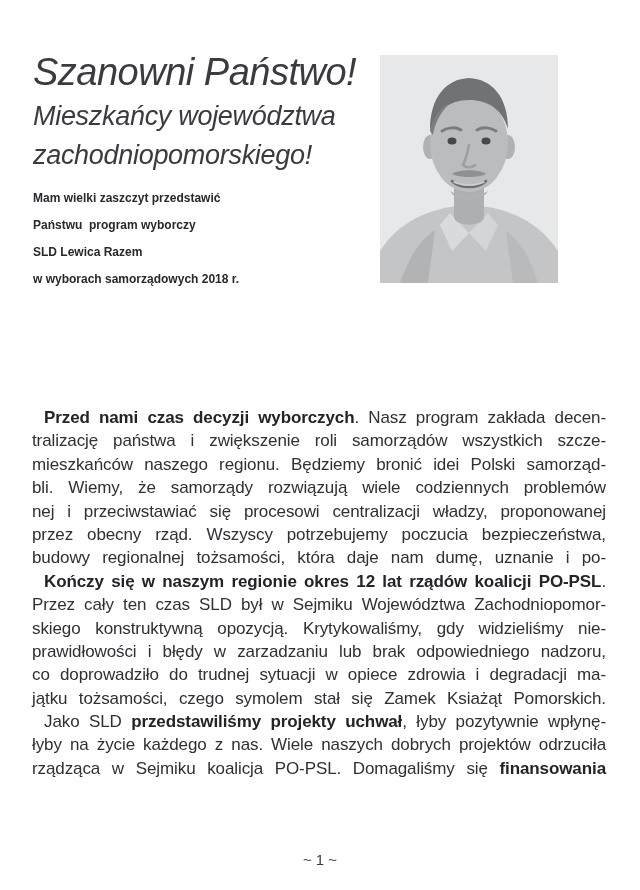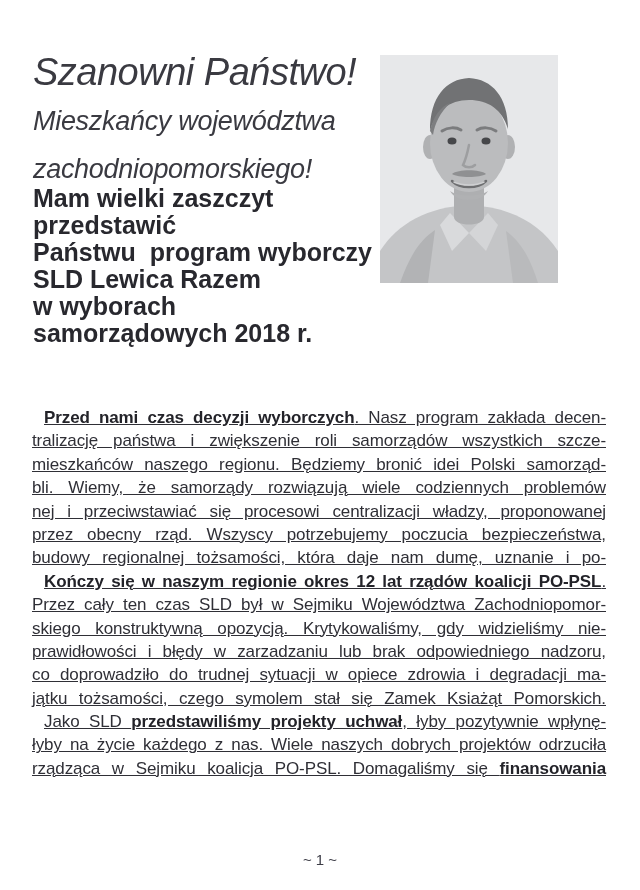--- a/index.html
+++ b/index.html
@@ -15,50 +15,49 @@
     position:absolute;left:33px;top:50px;width:340px;
     margin:0;
     font-size:38px;line-height:44px;
     font-style:italic;font-weight:400;
     letter-spacing:-0.5px;
     color:#3a3a41;
   }
   .subtitle{
     position:absolute;left:33px;top:97px;width:340px;
     margin:0;
-    font-size:27px;line-height:48px;
+    font-size:27px;line-height:39px;
     font-style:italic;font-weight:400;
     letter-spacing:-0.3px;
     color:#3a3a41;
     white-space:pre-line;
   }
   .intro{
     position:absolute;left:33px;top:185px;width:340px;
-    font-size:25px;line-height:27px;
+    font-size:12px;line-height:27px;
     font-weight:700;
     color:#28282e;
     white-space:pre-wrap;
   }
   .photo{
     position:absolute;left:380px;top:55px;width:178px;height:228px;
   }
   .photo svg{display:block;width:178px;height:228px;}
   .bodytext{
     position:absolute;left:32px;top:406px;width:574px;
     font-size:17px;line-height:23.4px;
     color:#2f2f36;
     letter-spacing:-0.1px;
   }
   .para + .para{}
   .ln{
     text-align:justify;
     text-align-last:justify;
     height:23.4px;
     overflow:visible;
-    text-decoration:underline;
   }
   .ln.nojust{text-align:left;text-align-last:left;}
   .ln.ind{padding-left:12px;}
   .b{font-weight:700;color:#232329;}
   .pagenum{
     position:absolute;left:0;top:851px;width:640px;
     text-align:center;
     font-size:15px;
     color:#3c3c46;
   }

